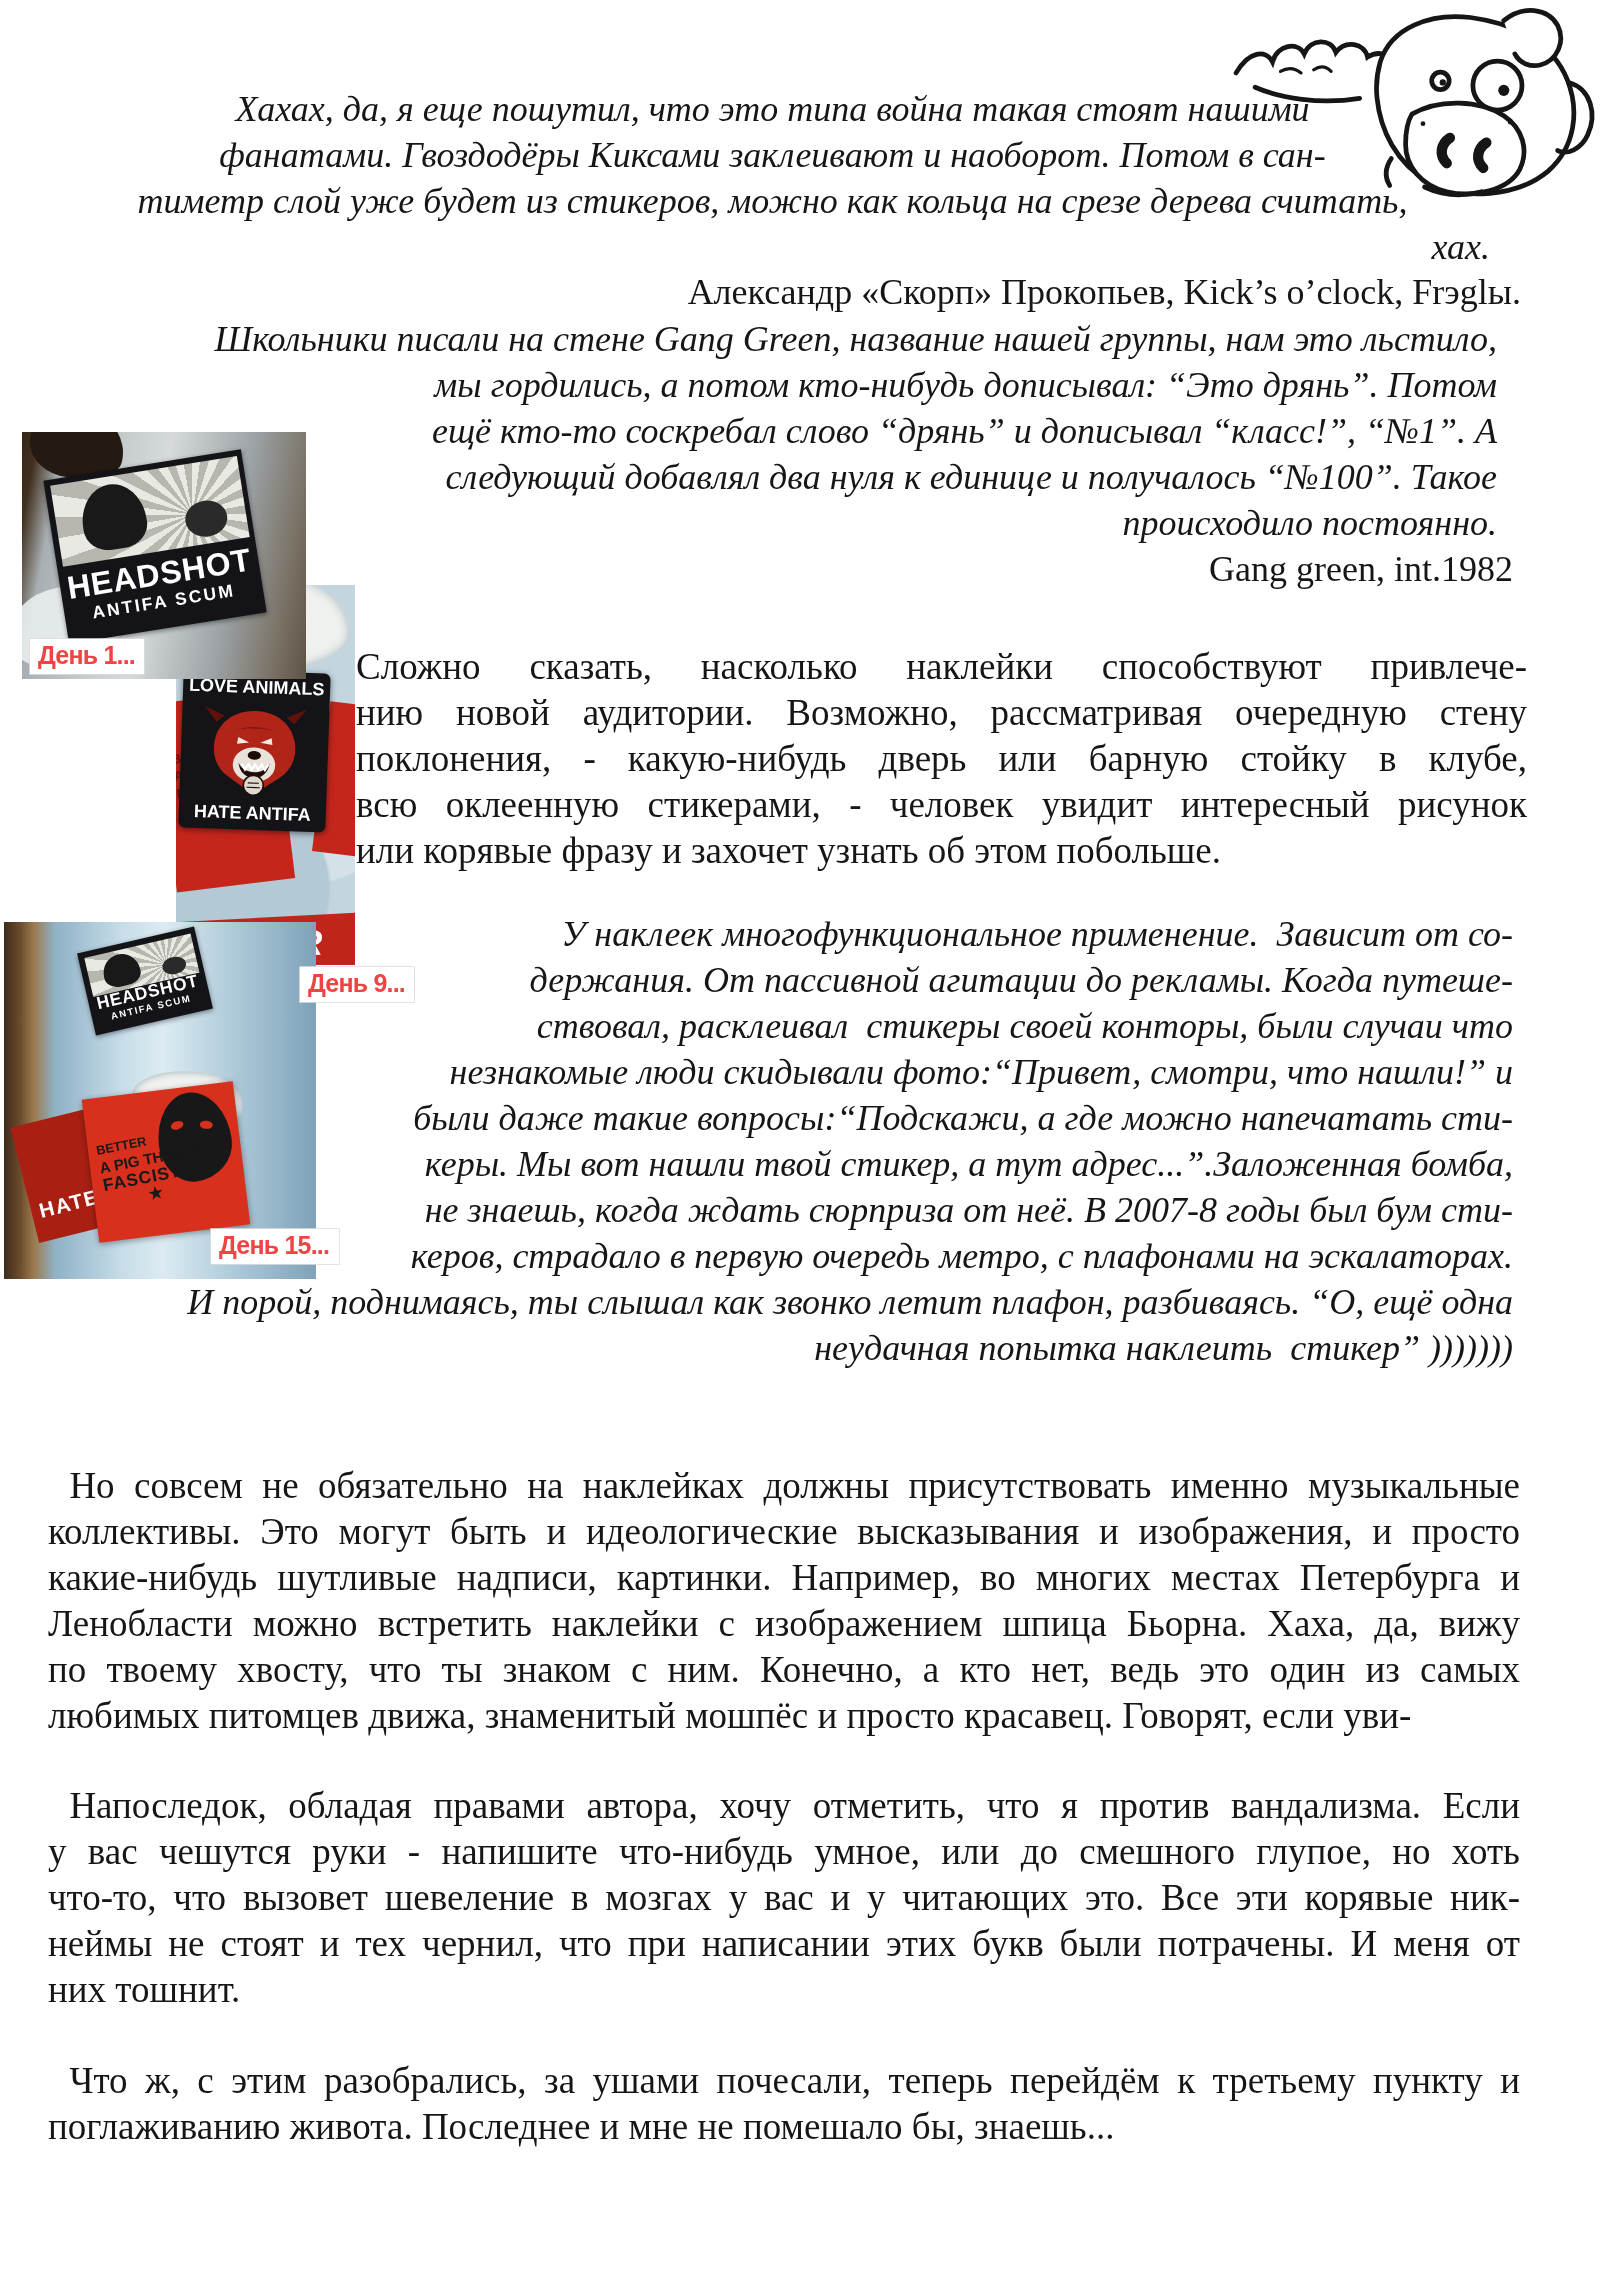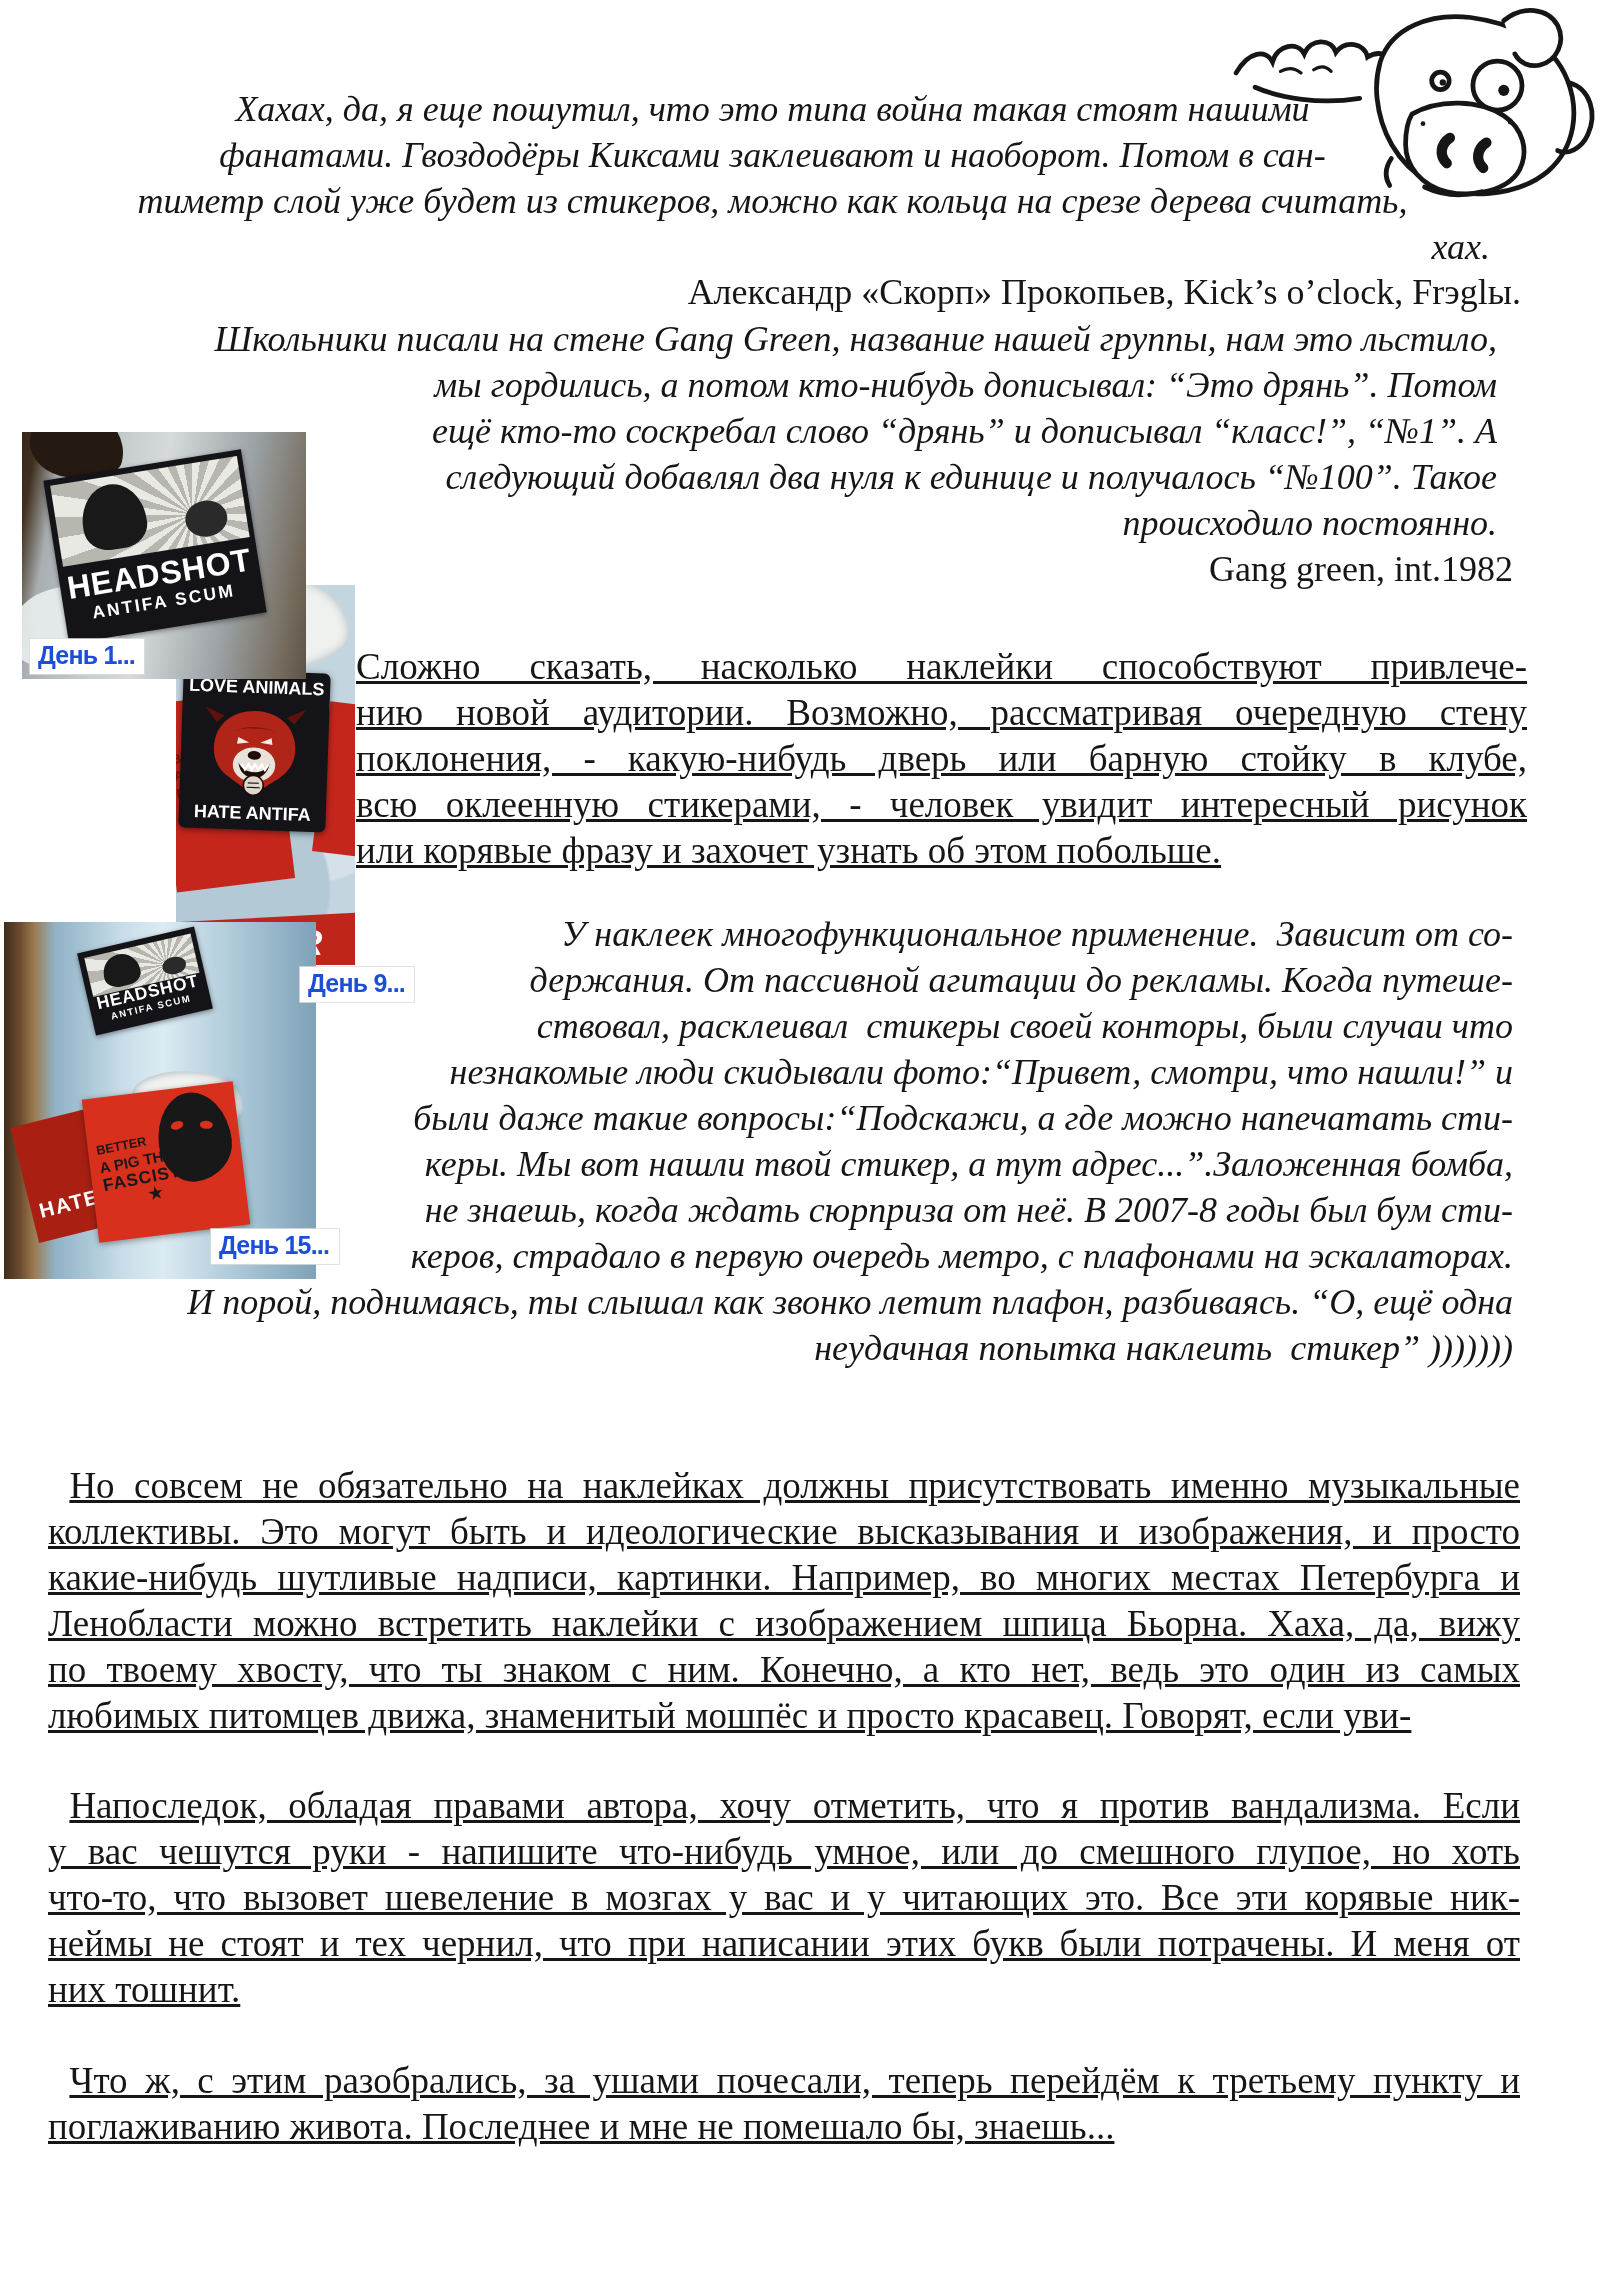--- a/index.html
+++ b/index.html
@@ -6,21 +6,21 @@
     --page-bg:#ffffff; --text:#161616; --sticker-black:#141418; --sticker-red:#c5261c;
     --sticker-red-bright:#d8301d; --sticker-red-dark:#a92013; --label-bg:#ffffff;
     --pole-silver:#c6c9cb; --pole-blue:#b7cddc; --plaster-blue:#c3d5df;
   }
   html,body{margin:0;padding:0;background:#888;}
   #page{position:relative;width:1623px;height:2295px;background:var(--page-bg);
         overflow:hidden;color:var(--text);font-family:"Liberation Serif",serif;}
   .tblock{position:absolute;}
   .tl{display:block;}
   
-  .serif{font-size:37px;line-height:46px;text-decoration:underline;}
+  .serif{font-size:37px;line-height:46px;}
   .jblock .tl{text-align:justify;text-align-last:justify;}
   .jblock .tl:last-child{text-align-last:left;}
   .indent-first .tl:first-child{text-indent:21.4px;}
   
   .quote{font-style:italic;font-size:36px;line-height:46px;}
   .rblock .tl{text-align:right;white-space:pre;}
   .cblock .tl{text-align:center;white-space:pre;}
   .cblock .tl:last-child{text-align:right;}
   .attr{position:absolute;font-size:36px;line-height:46px;text-align:right;}
   
@@ -82,21 +82,21 @@
     border-radius:48% 52% 55% 45%/55% 58% 42% 45%;}
   #photo3 .face i{position:absolute;width:12.7px;height:8px;background:#d8301d;border-radius:50%;}
   #photo3 .face .e1{left:14.3px;top:27px;transform:rotate(-12deg);}
   #photo3 .face .e2{left:43px;top:30px;transform:rotate(10deg);}
   #photo3 .slogan{position:absolute;left:9.5px;top:41px;color:#181818;
     font-family:"Liberation Sans",sans-serif;font-weight:bold;transform:rotate(-4deg);line-height:17.4px;}
   #photo3 .slogan .s1{font-size:12.7px;}
   #photo3 .slogan .s2{font-size:15px;}
   #photo3 .slogan .s3{font-size:17.4px;letter-spacing:0.8px;}
   #photo3 .slogan .star{font-size:16px;text-align:center;}
-  .daylabel{position:absolute;background:var(--label-bg);color:#1d4ed8;z-index:6;
+  .daylabel{position:absolute;background:var(--label-bg);color:#ef4444;z-index:6;
     font-family:"Liberation Sans",sans-serif;font-weight:bold;font-size:25px;
     padding:1.6px 9.5px 4.8px 8px;letter-spacing:-0.8px;box-shadow:0 0 0 0.8px #ddd;}
   #label1{left:30px;top:639px;}
   #label9{left:300px;top:967px;}
   #label15{left:211px;top:1229px;}
   #dogart{position:absolute;left:1225px;top:3.2px;width:396px;height:208px;z-index:1;}
 </style>
 </head>
 <body>
 

